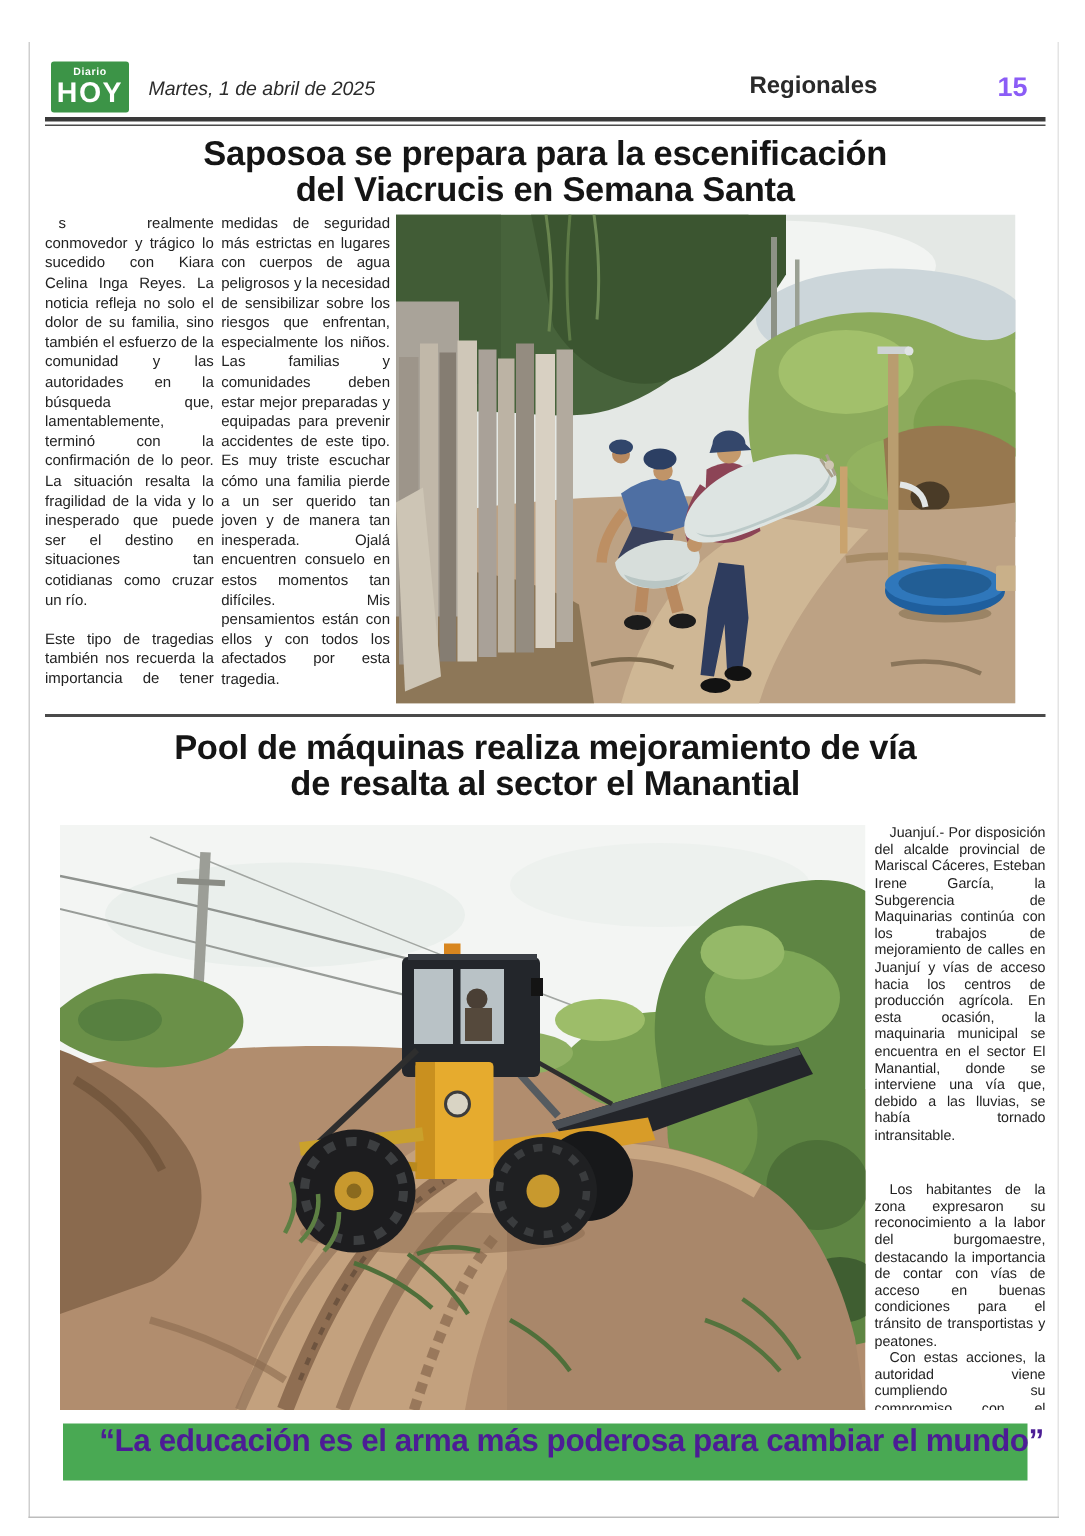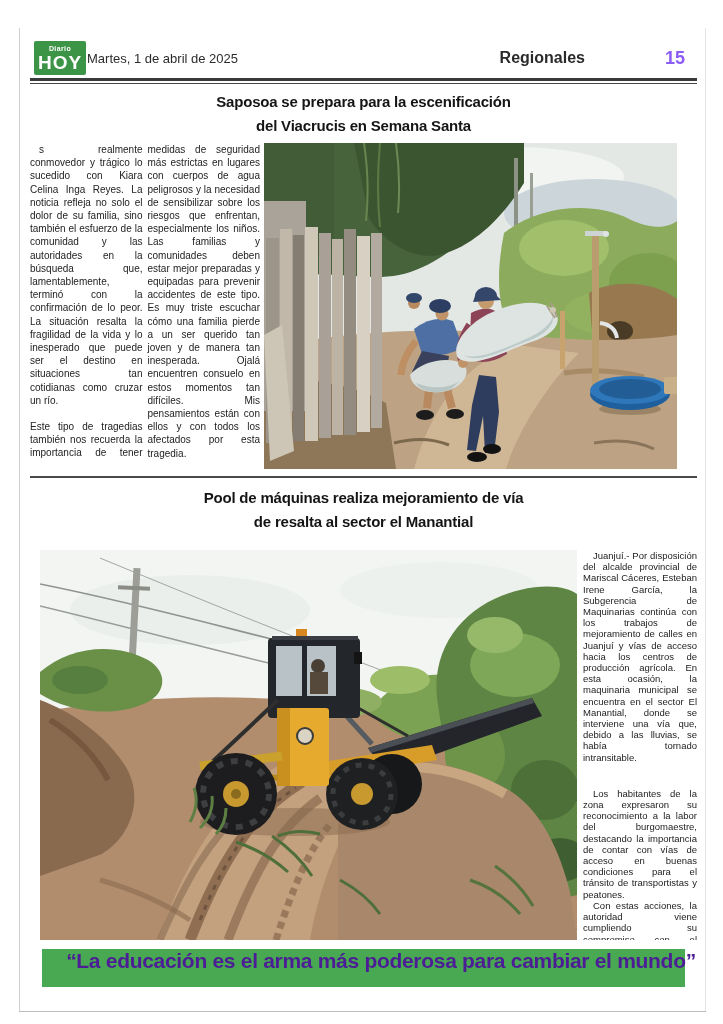--- a/index.html
+++ b/index.html
@@ -13,30 +13,30 @@
   .edge-bottom{position:absolute;left:19px;right:17px;bottom:12px;height:1px;background:#bdbdbd;}
 
   .content{position:absolute;left:30px;top:40px;width:667px;}
 
   
   .masthead{display:flex;align-items:center;height:36px;}
   .logo{width:52px;height:34px;margin-left:4px;background:var(--logo-green);border-radius:2px;
         color:#fff;display:flex;flex-direction:column;align-items:center;justify-content:center;}
   .logo-top{font-size:7px;font-weight:bold;line-height:8px;letter-spacing:.4px;}
   .logo-main{font-size:19px;font-weight:bold;line-height:19px;letter-spacing:1px;}
-  .date{margin-left:1px;font-size:13px;color:#2c2c2c;}
+  .date{margin-left:13px;font-size:13px;color:#2c2c2c;font-style:italic;}
   .spacer{flex:1;}
   .section-name{font-size:16px;font-weight:bold;color:#2a2a2a;margin-right:80px;}
   .page-number{font-size:18px;font-weight:bold;color:#8b5cf6;margin-right:12px;}
 
   .rule-double{margin-top:2px;}
   .rule-double .thick{height:3px;background:#3a3a3a;}
   .rule-double .thin{height:1px;background:#4a4a4a;margin-top:2px;}
 
-  .headline{text-align:center;font-weight:bold;color:#151515;font-size:15px;line-height:24px;letter-spacing:-.2px;}
+  .headline{text-align:center;font-weight:bold;color:#151515;font-size:23px;line-height:24px;letter-spacing:-.2px;}
   .headline.h1{margin-top:6px;}
   .headline.h2{margin-top:8px;}
 
   
   .a1-body{display:flex;margin-top:5px;}
   .a1-cols{width:230px;height:326px;column-count:2;column-gap:5px;column-fill:auto;overflow:hidden;}
   .a1-cols p, .a2-col p{
     margin:0;font-size:10px;line-height:13.2px;text-align:justify;color:#222;
     hyphens:auto;-webkit-hyphens:auto;overflow-wrap:break-word;
   }

